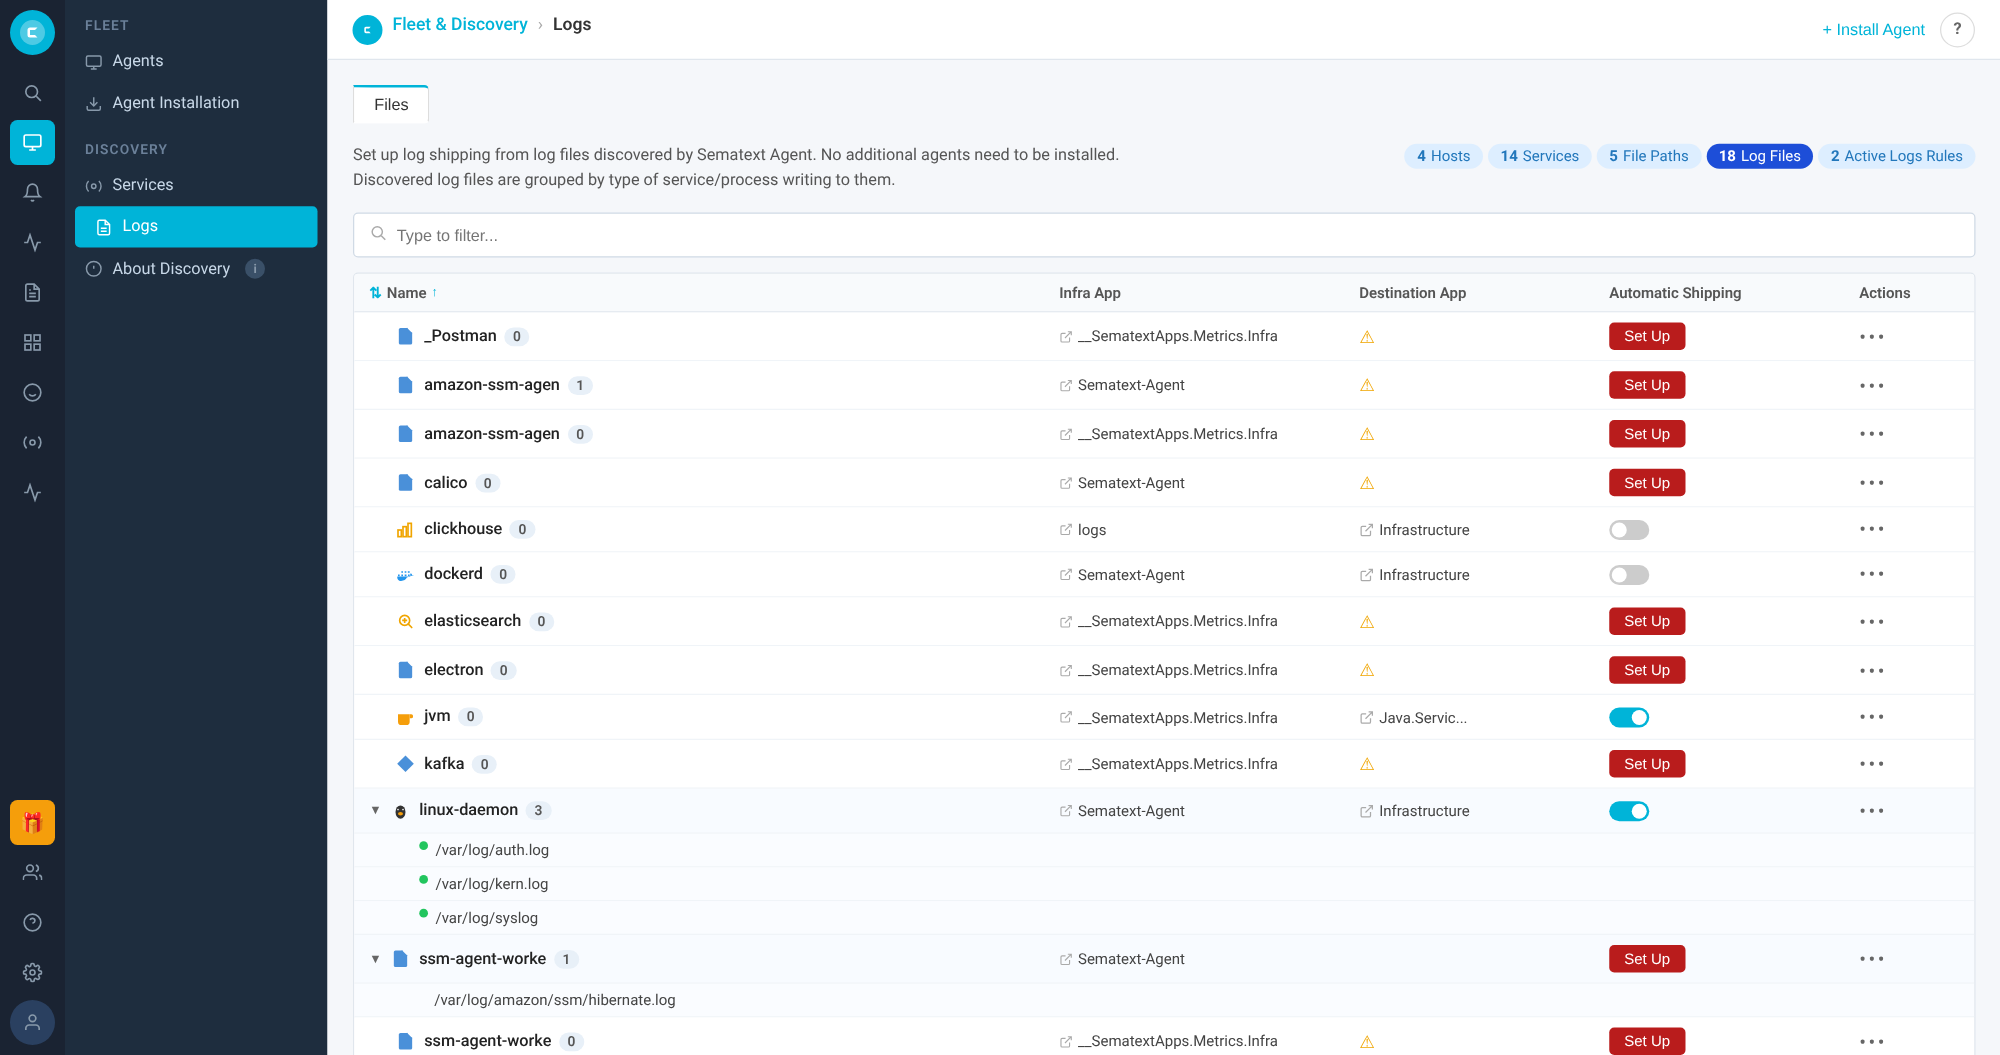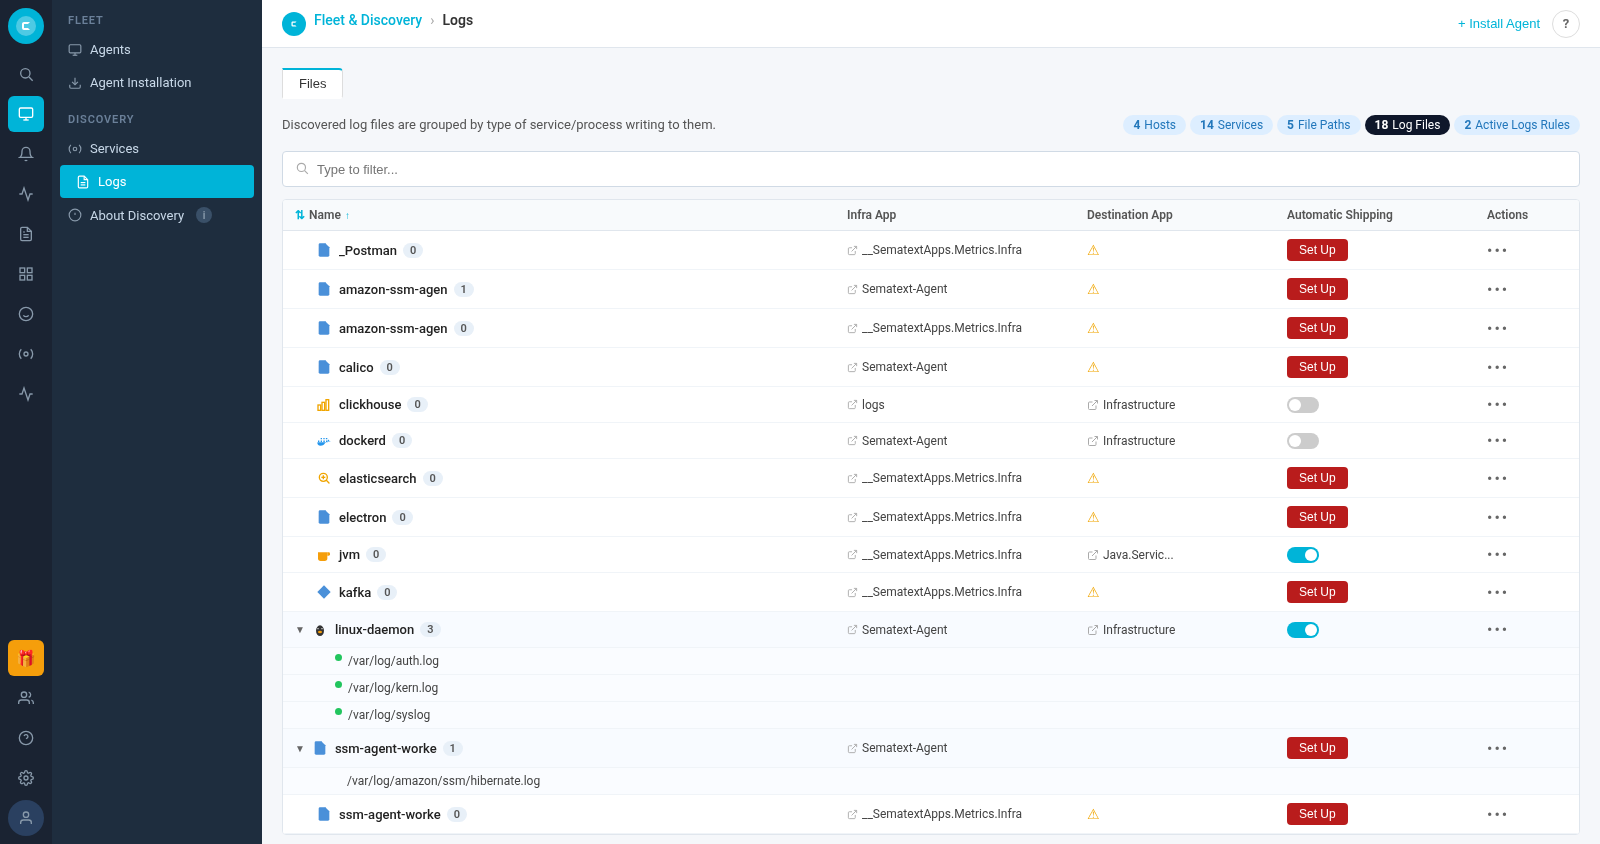--- a/index.html
+++ b/index.html
@@ -330,21 +330,21 @@
     .stat-pill {
       display: inline-flex;
       align-items: center;
       gap: 4px;
       padding: 3px 10px;
       border-radius: 16px;
       font-size: 12px;
       cursor: pointer;
     }
     .stat-pill.inactive { background: #ddeeff; color: #2277bb; }
-    .stat-pill.active-blue { background: #0f172a; color: #fff; }
+    .stat-pill.active-blue { background: #1d4ed8; color: #fff; }
 
     
     .top-info-line {
       display: flex;
       justify-content: flex-end;
       margin-bottom: 4px;
       font-size: 12px;
       color: #666;
     }
   </style>
@@ -516,20 +516,21 @@
   </div>
 
   <div class="content">
 
     <div class="tabs-row">
       <button class="tab-btn active">Files</button>
     </div>
 
     <div class="info-row">
       <div class="info-text">
+        <div>Set up log shipping from log files discovered by Sematext Agent. No additional agents need to be installed.</div>
         <div>Discovered log files are grouped by type of service/process writing to them.</div>
       </div>
       <div style="text-align:right;">
         <div class="stats-inline">
 
         <div class="stat-pill inactive">
               <span style="font-weight:700;">4</span>
               <span>Hosts</span>
             </div>
             <div class="stat-pill inactive">

